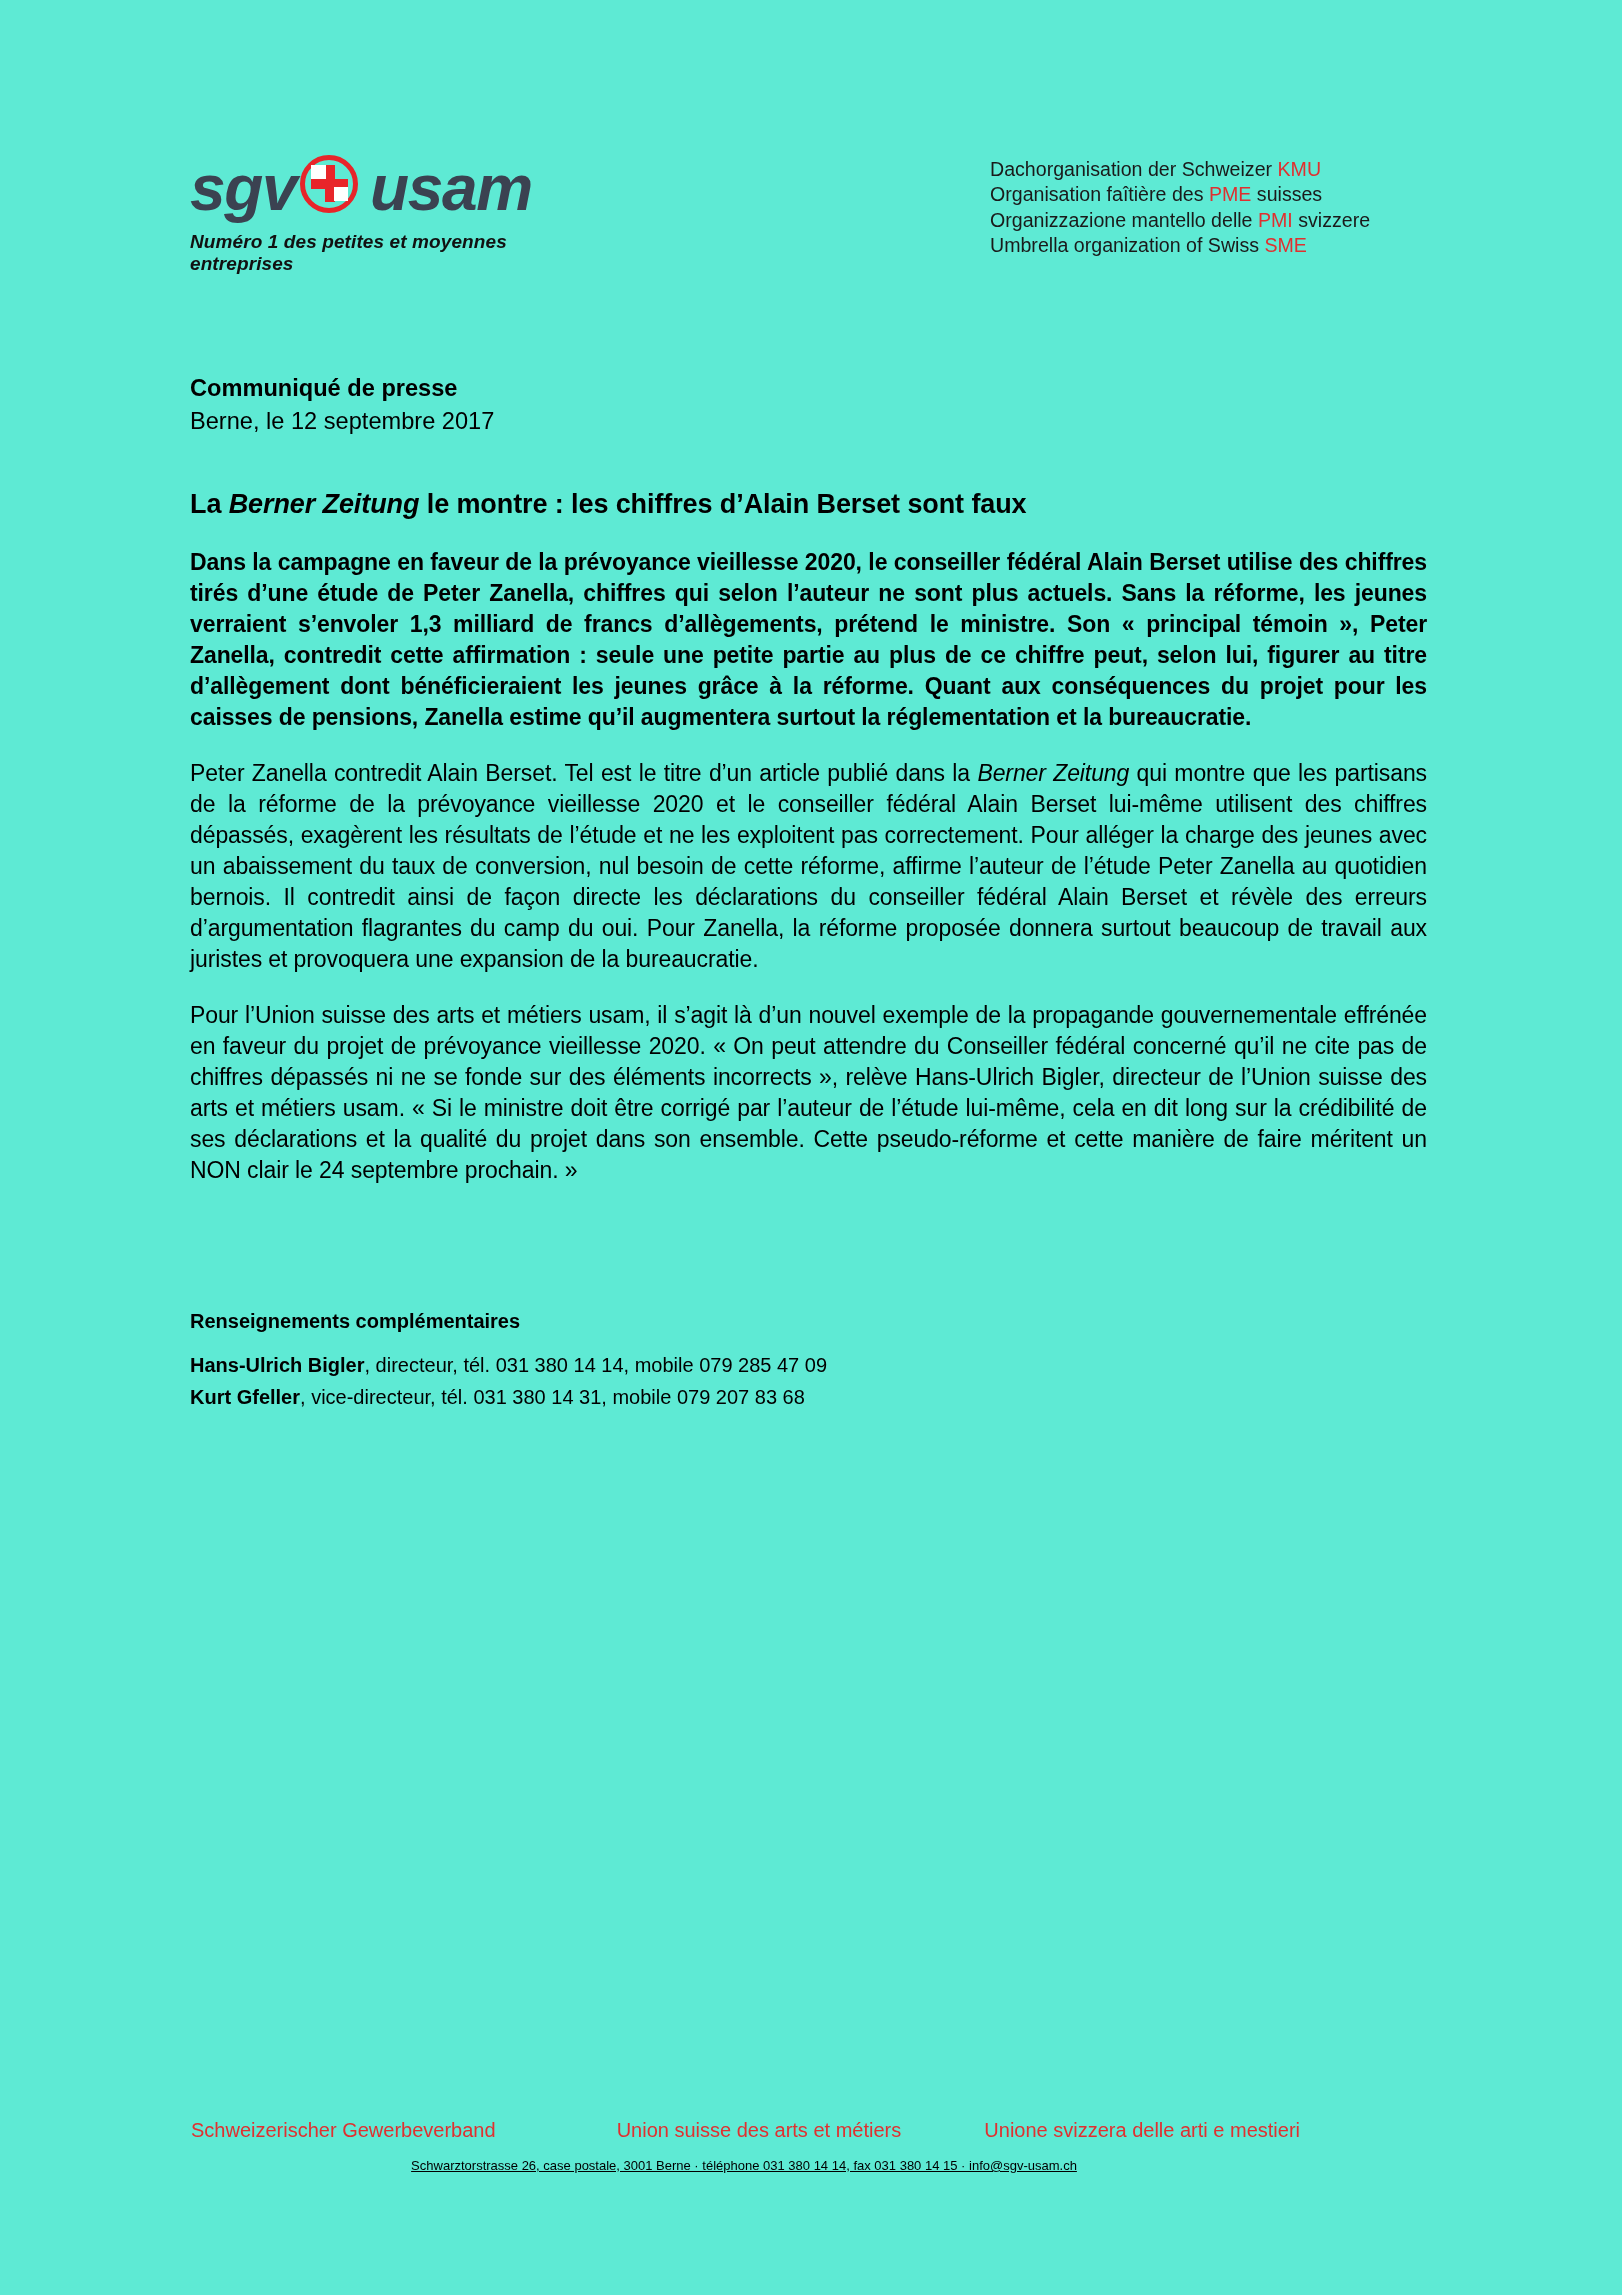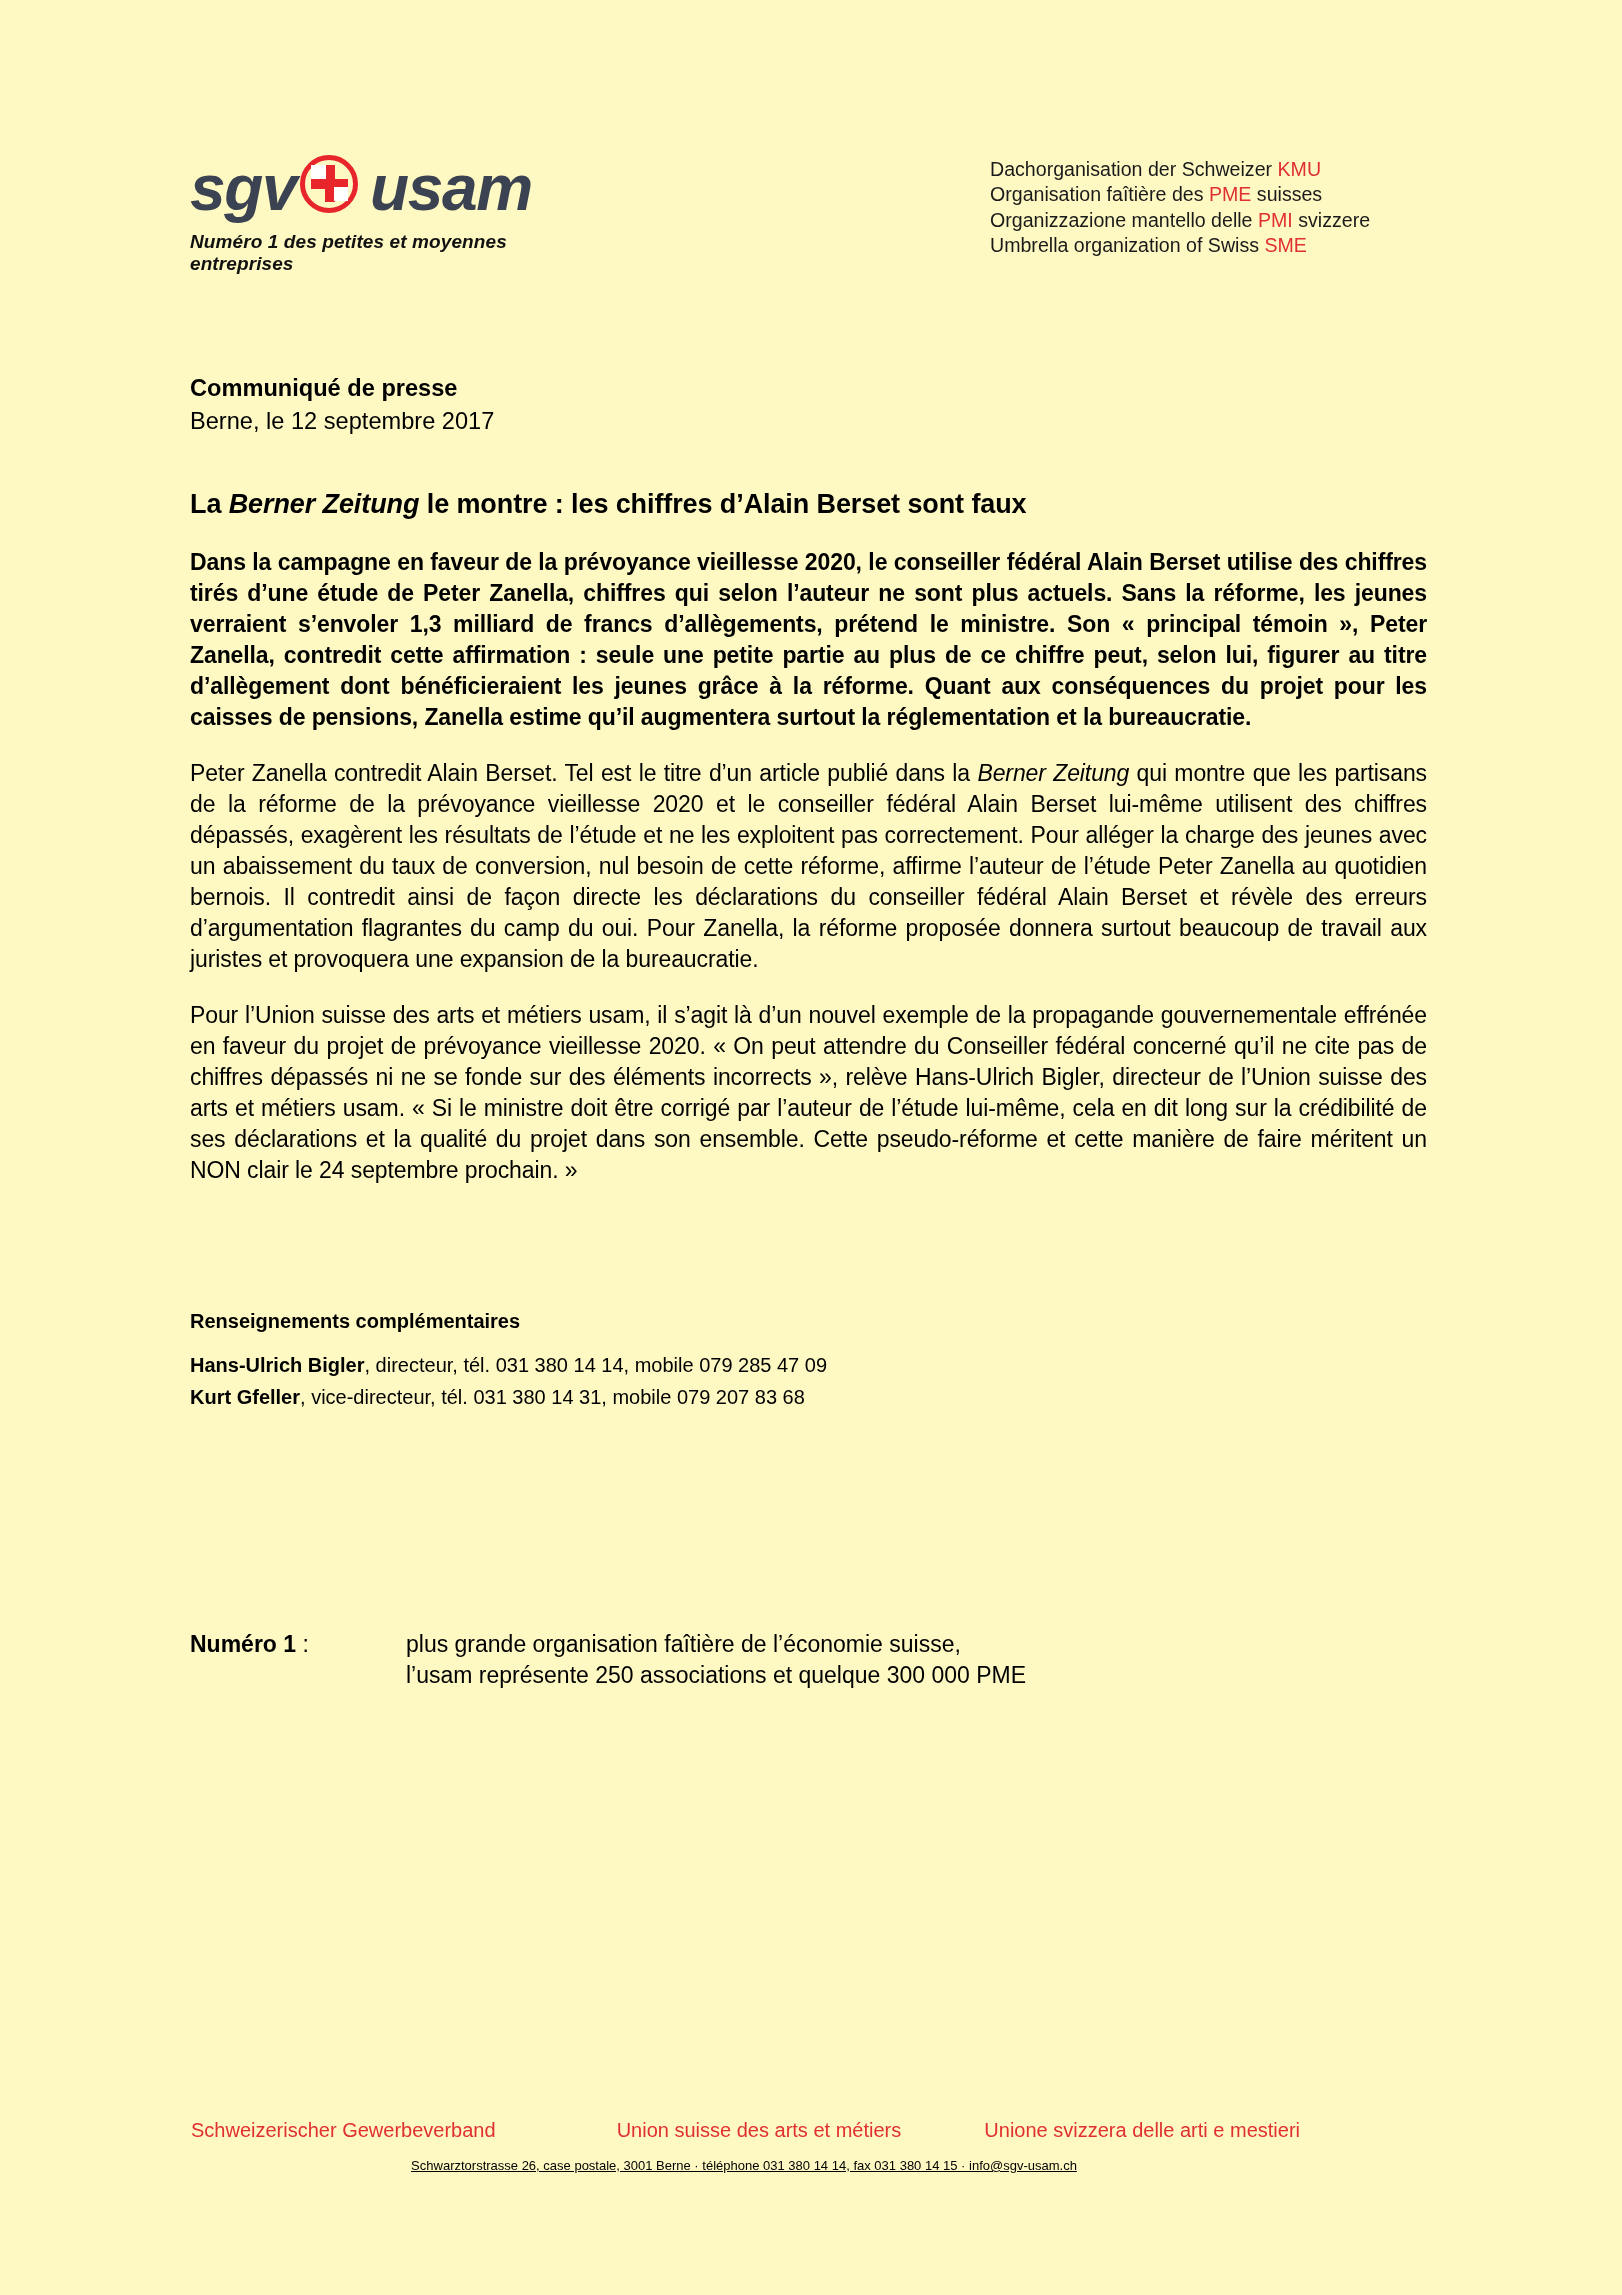--- a/index.html
+++ b/index.html
@@ -9,21 +9,21 @@
     background: #ffffff;
   }
   body {
     font-family: "Liberation Sans", sans-serif;
     color: #000000;
   }
   .page {
     position: relative;
     width: 1622px;
     height: 2295px;
-    background: #fef9c3;
+    background: #5eead4;
     box-sizing: border-box;
     overflow: hidden;
   }
 
   
   .header {
     position: absolute;
     left: 0;
     top: 149px;
     width: 1622px;
@@ -255,28 +255,20 @@
 
     <p class="para"><span>Peter Zanella contredit Alain Berset. Tel est le titre d’un article publié dans la </span><span class="it">Berner Zeitung</span><span> qui montre que les partisans de la réforme de la prévoyance vieillesse 2020 et le conseiller fédéral Alain Berset lui-même utilisent des chiffres dépassés, exagèrent les résultats de l’étude et ne les exploitent pas correctement. Pour alléger la charge des jeunes avec un abaissement du taux de conversion, nul besoin de cette réforme, affirme l’auteur de l’étude Peter Zanella au quotidien bernois. Il contredit ainsi de façon directe les déclarations du conseiller fédéral Alain Berset et révèle des erreurs d’argumentation flagrantes du camp du oui. Pour Zanella, la réforme proposée donnera surtout beaucoup de travail aux juristes et provoquera une expansion de la bureaucratie.</span></p>
 
     <p class="para">Pour l’Union suisse des arts et métiers usam, il s’agit là d’un nouvel exemple de la propagande gouvernementale effrénée en faveur du projet de prévoyance vieillesse 2020. « On peut attendre du Conseiller fédéral concerné qu’il ne cite pas de chiffres dépassés ni ne se fonde sur des éléments incorrects », relève Hans-Ulrich Bigler, directeur de l’Union suisse des arts et métiers usam. « Si le ministre doit être corrigé par l’auteur de l’étude lui-même, cela en dit long sur la crédibilité de ses déclarations et la qualité du projet dans son ensemble. Cette pseudo-réforme et cette manière de faire méritent un NON clair le 24 septembre prochain. »</p>
 
     <div class="contact-head">Renseignements complémentaires</div>
 
     <div class="contact-line"><b>Hans-Ulrich Bigler</b><span>, directeur, tél. 031 380 14 14, mobile 079 285 47 09</span></div>
     <div class="contact-line"><b>Kurt Gfeller</b><span>, vice-directeur, tél. 031 380 14 31, mobile 079 207 83 68</span></div>
 
-    <div class="numero-block">
-      <div class="numero-label"><b>Numéro 1</b><span> :</span></div>
-      <div class="numero-spacer"></div>
-      <div class="numero-text">
-        <div>plus grande organisation faîtière de l’économie suisse,</div>
-        <div>l’usam représente 250 associations et quelque 300 000 PME</div>
-      </div>
-    </div>
 
   </div>
 
   <div class="footer">
     <div class="footer-names">
       <span>Schweizerischer Gewerbeverband</span>
       <span>Union suisse des arts et métiers</span>
       <span>Unione svizzera delle arti e mestieri</span>
     </div>
     <div class="footer-address">Schwarztorstrasse 26, case postale, 3001 Berne  ·   téléphone 031 380 14 14, fax 031 380 14 15  ·   info@sgv-usam.ch</div>

